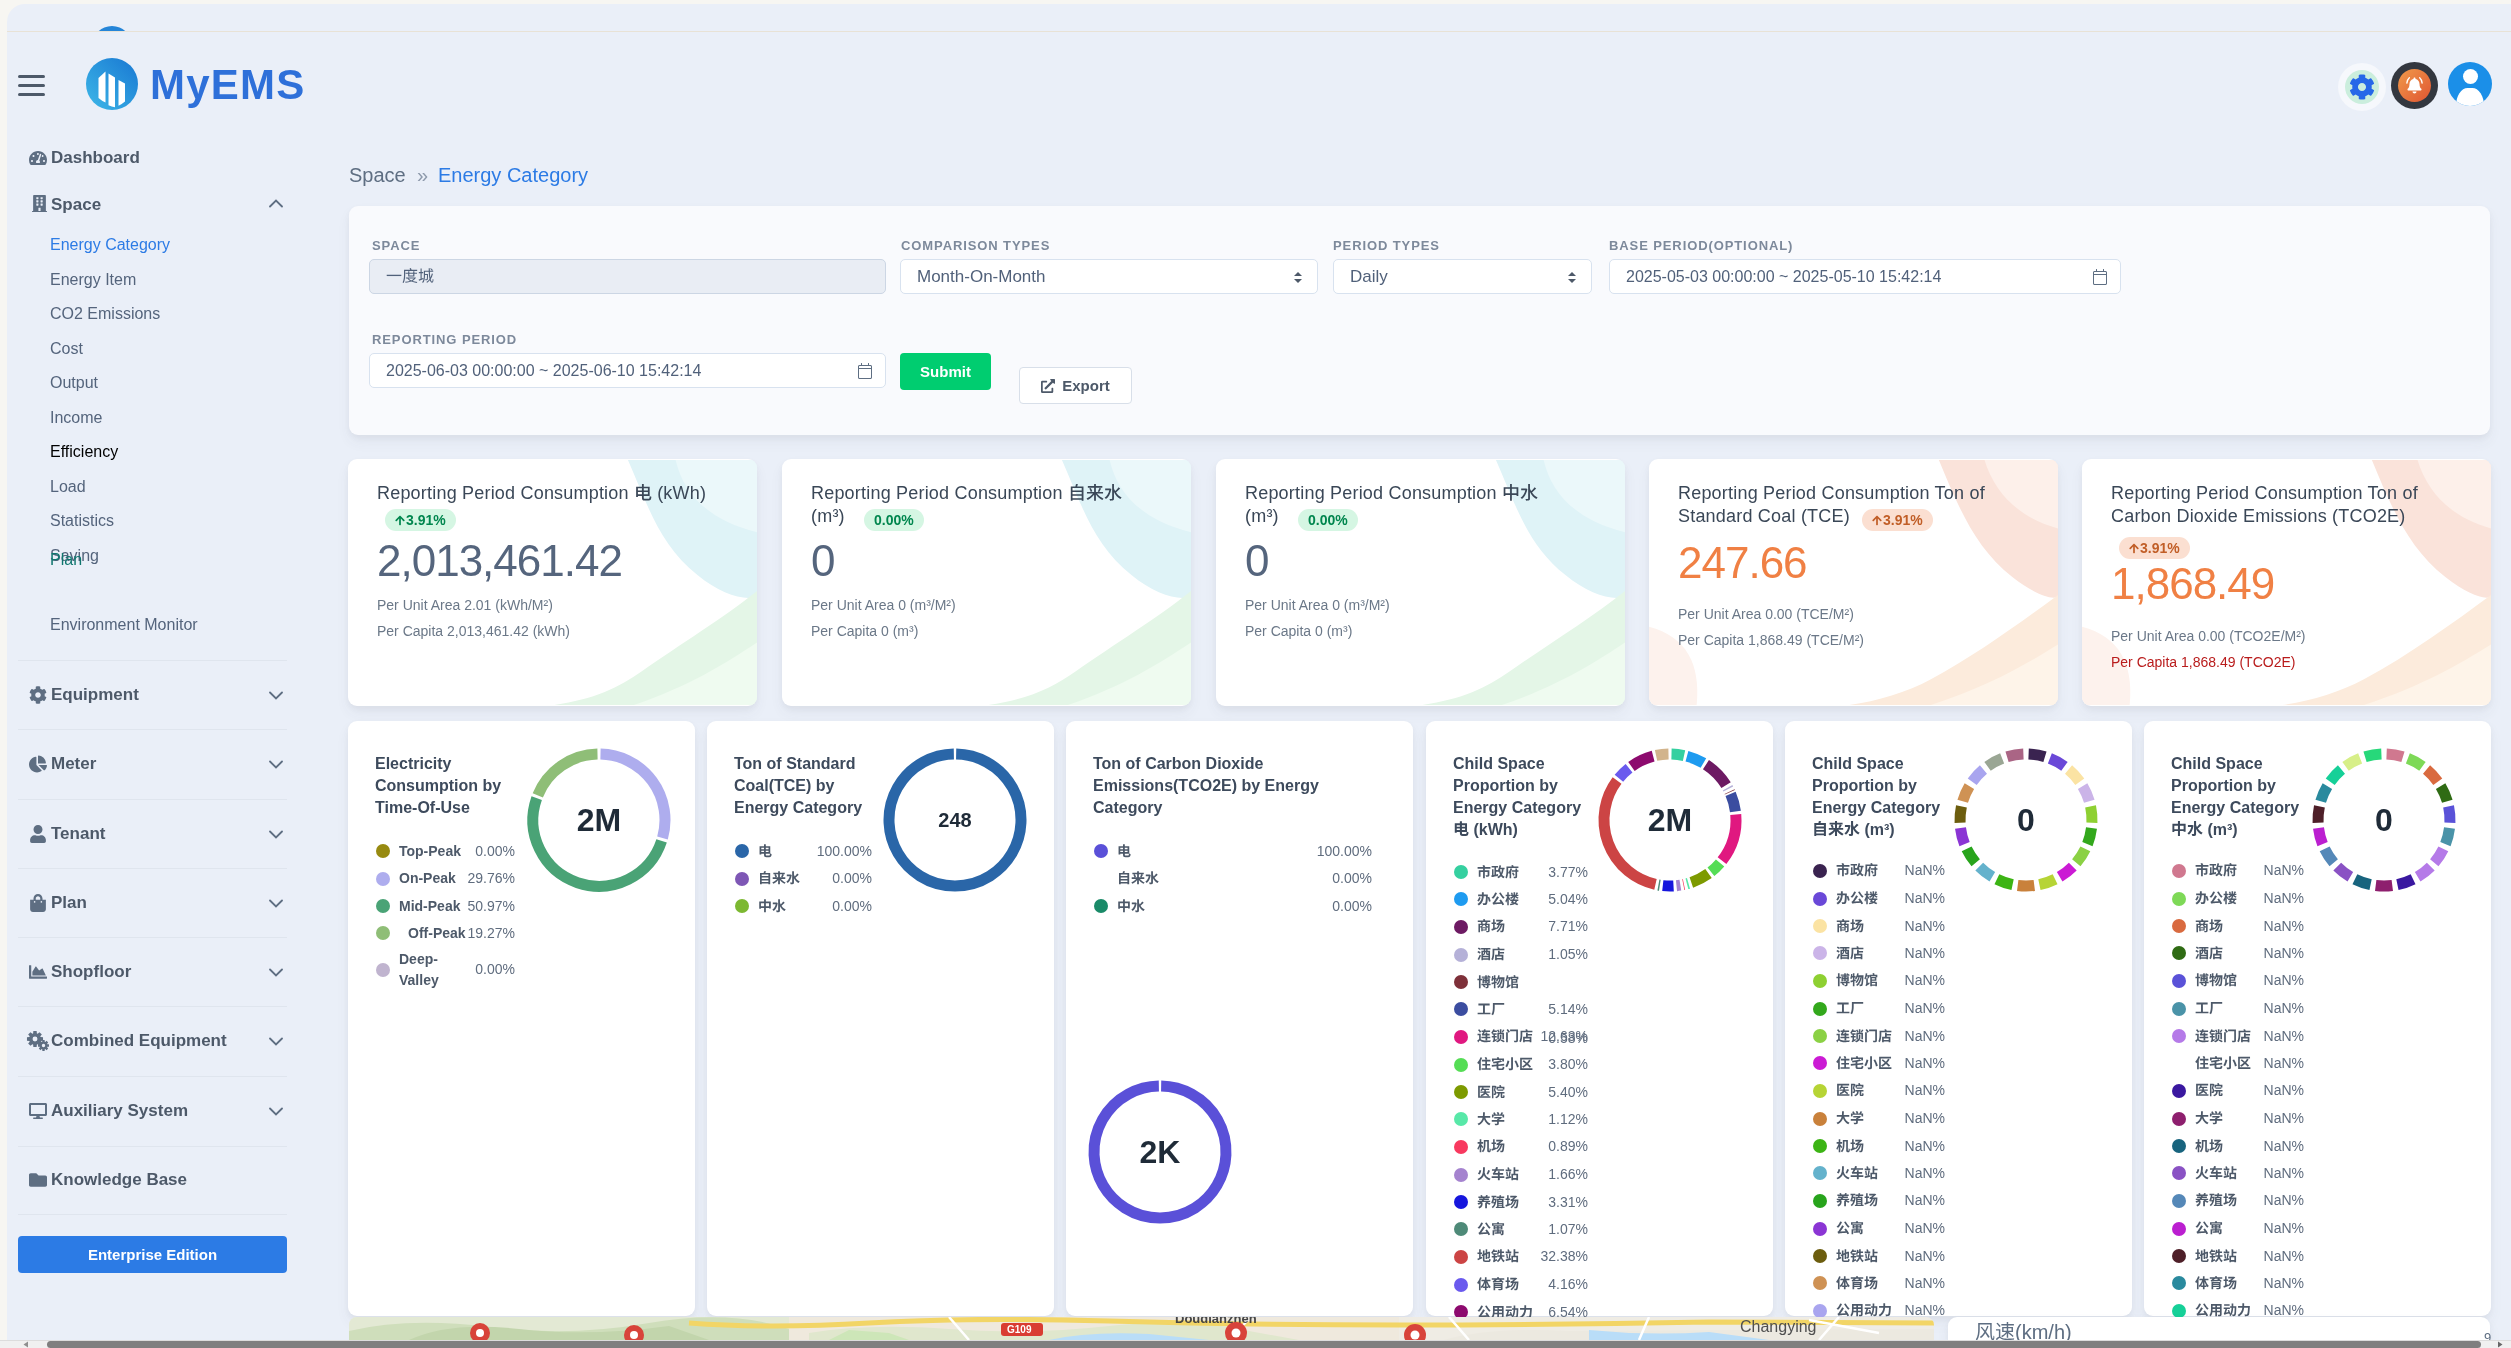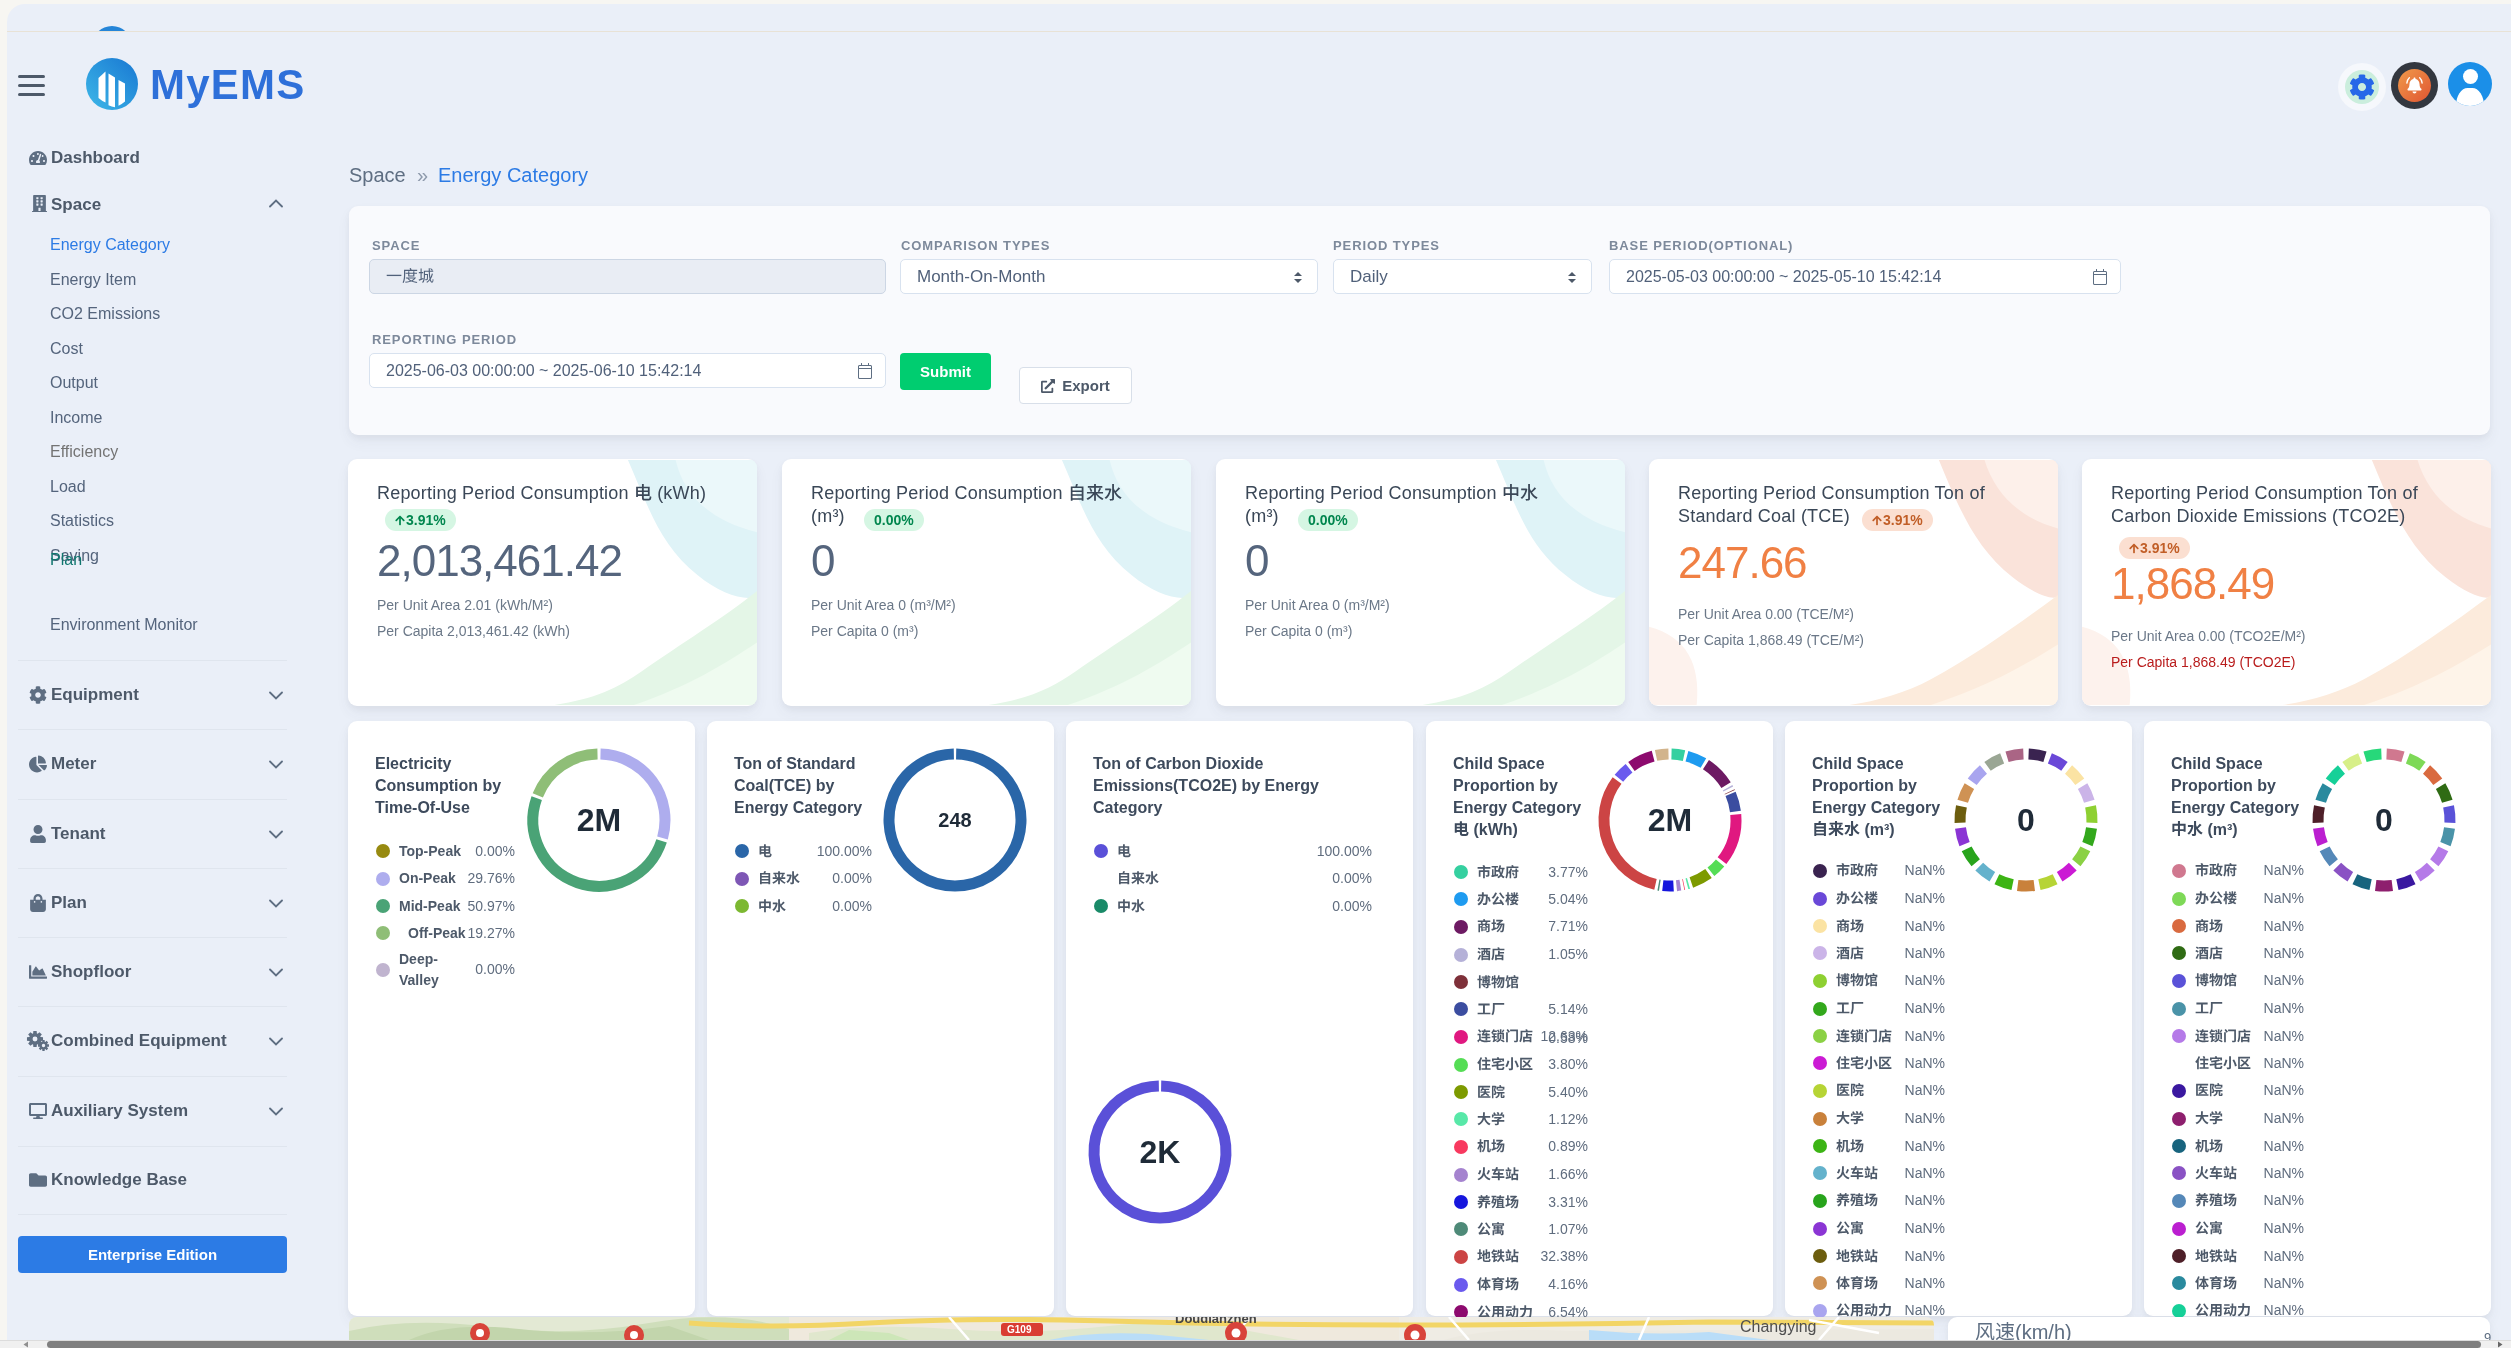--- a/index.html
+++ b/index.html
@@ -120,21 +120,21 @@
 <div class="navtop" style="left:51px;top:195px">Space</div>
 <svg class="abs" style="left:269px;top:199px" width="14" height="9" viewBox="0 0 14 9">
     <path d="M1 7.5 L7 1.5 L13 7.5" stroke="#5e6e82" stroke-width="1.8" fill="none" stroke-linecap="round"></path>
   </svg>
 <div class="navsub" style="left:50px;top:236px;color:#2c7be5;font-weight:500">Energy Category</div>
 <div class="navsub" style="left:50px;top:271px;color:#54647c;font-weight:400">Energy Item</div>
 <div class="navsub" style="left:50px;top:305px;color:#54647c;font-weight:400">CO2 Emissions</div>
 <div class="navsub" style="left:50px;top:340px;color:#54647c;font-weight:400">Cost</div>
 <div class="navsub" style="left:50px;top:374px;color:#54647c;font-weight:400">Output</div>
 <div class="navsub" style="left:50px;top:409px;color:#54647c;font-weight:400">Income</div>
-<div class="navsub" style="left:50px;top:443px;color:#737373;font-weight:400">Efficiency</div>
+<div class="navsub" style="left:50px;top:443px;color:#000000;font-weight:400">Efficiency</div>
 <div class="navsub" style="left:50px;top:478px;color:#54647c;font-weight:400">Load</div>
 <div class="navsub" style="left:50px;top:512px;color:#54647c;font-weight:400">Statistics</div>
 <div class="navsub" style="left:50px;top:547px;color:#54647c;font-weight:400">Saving</div>
 <div class="navsub" style="left:50px;top:551px;color:#0f766e;font-weight:400">Plan</div>
 <div class="navsub" style="left:50px;top:616px;color:#54647c;font-weight:400">Environment Monitor</div>
 <svg class="abs" style="left:29px;top:686px" width="18" height="18" viewBox="0 0 512 512">
     <path fill="#5e6e82" d="M487.4 315.7l-42.6-24.6c4.3-23.2 4.3-47 0-70.2l42.6-24.6c4.9-2.8 7.1-8.6 5.5-14-11.1-35.6-30-67.8-54.7-94.6-3.8-4.1-10-5.1-14.8-2.3L380.8 110c-17.9-15.4-38.5-27.3-60.8-35.1V25.8c0-5.6-3.9-10.5-9.4-11.7-36.7-8.2-74.3-7.8-109.2 0-5.5 1.2-9.4 6.1-9.4 11.7V75c-22.2 7.9-42.8 19.8-60.8 35.1L88.7 85.5c-4.9-2.8-11-1.9-14.8 2.3-24.7 26.7-43.6 58.9-54.7 94.6-1.7 5.4.6 11.2 5.5 14L67.3 221c-4.3 23.2-4.3 47 0 70.2l-42.6 24.6c-4.9 2.8-7.1 8.6-5.5 14 11.1 35.6 30 67.8 54.7 94.6 3.8 4.1 10 5.1 14.8 2.3l42.6-24.6c17.9 15.4 38.5 27.3 60.8 35.1v49.2c0 5.6 3.9 10.5 9.4 11.7 36.7 8.2 74.3 7.8 109.2 0 5.5-1.2 9.4-6.1 9.4-11.7v-49.2c22.2-7.9 42.8-19.8 60.8-35.1l42.6 24.6c4.9 2.8 11 1.9 14.8-2.3 24.7-26.7 43.6-58.9 54.7-94.6 1.5-5.5-.7-11.3-5.6-14.1zM256 336c-44.1 0-80-35.9-80-80s35.9-80 80-80 80 35.9 80 80-35.9 80-80 80z"></path>
   </svg>
 <div class="navtop" style="left:51px;top:685px">Equipment</div>
 <svg class="abs" style="left:269px;top:691px" width="14" height="9" viewBox="0 0 14 9">

